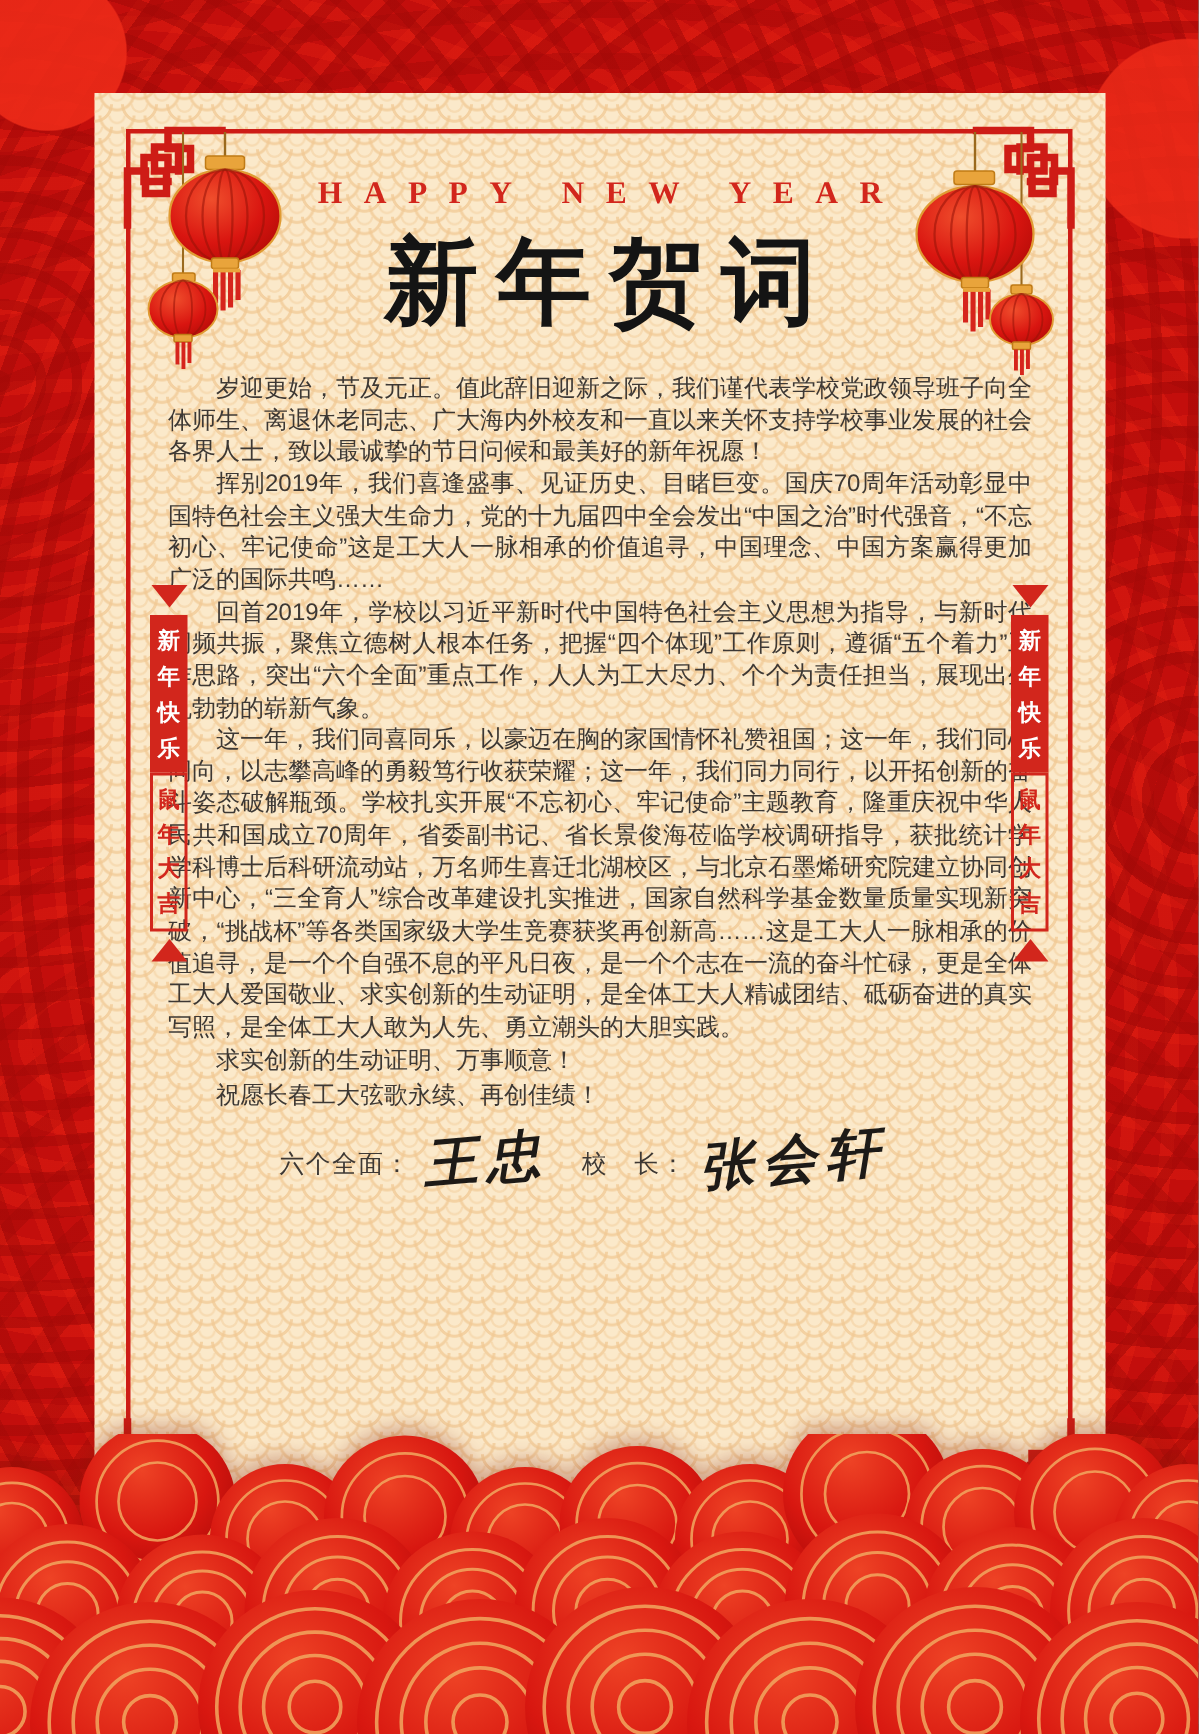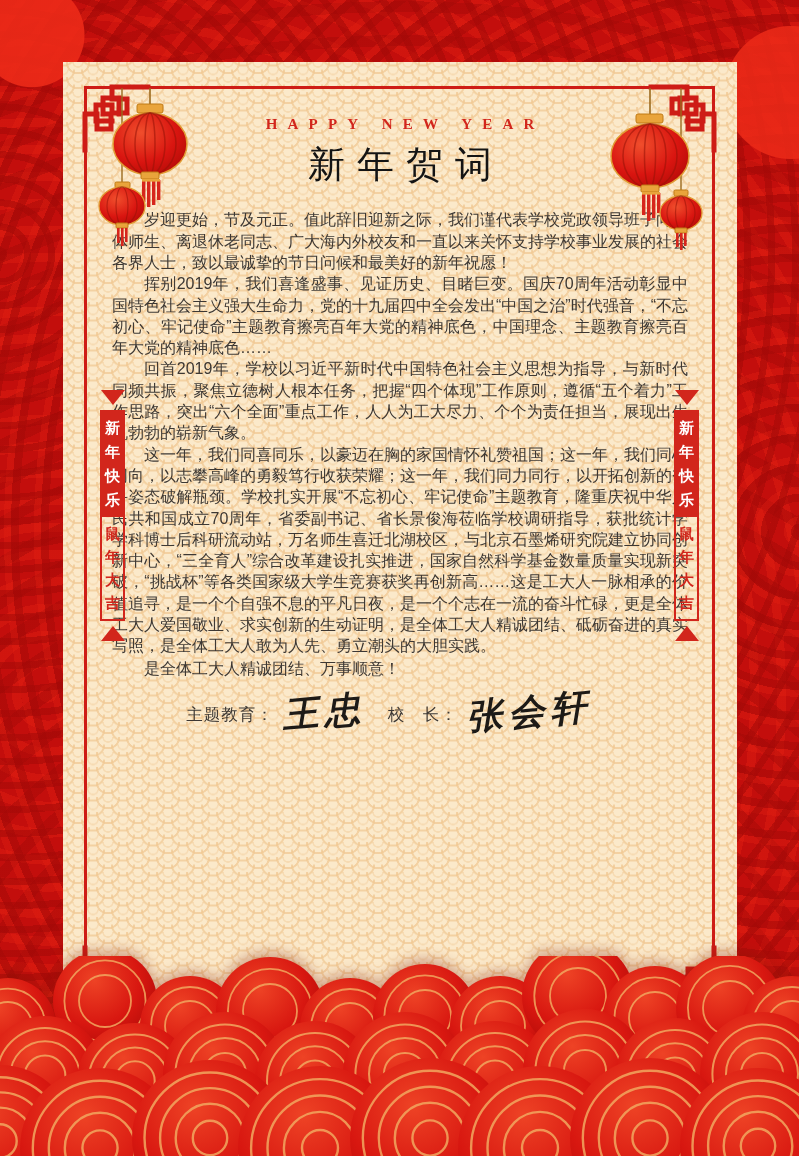--- a/index.html
+++ b/index.html
@@ -50,26 +50,26 @@
   .banner-solid, .banner-outline {
     display:flex; flex-direction:column; align-items:center;
     font-size:15px; font-weight:bold; line-height:1;
   }
   .banner-solid { background:#d2261c; color:#fff; width:25px; padding:10px 0 8px; gap:9px; }
   .banner-outline { border:2px solid #d2261c; color:#d2261c; width:25px; padding:9px 0; gap:8px; }
   
   .kicker {
     margin:0; padding-top:54px; text-align:center; color:#d2261c;
     font-family:"Liberation Serif","DejaVu Serif",serif;
-    font-size:15px; font-weight:bold; letter-spacing:.68em; text-indent:.68em;
+    font-size:21px; font-weight:bold; letter-spacing:.68em; text-indent:.68em;
   }
   .title {
     margin:10px 0 0; text-align:center; color:#141414;
     font-family:"Liberation Serif","DejaVu Serif",serif;
-    font-size:37px; font-weight:normal; letter-spacing:12px; text-indent:12px; line-height:1.2;
+    font-size:63px; font-weight:bold; letter-spacing:12px; text-indent:12px; line-height:1.2;
   }
   
   .content {
     width:576px; margin:22px auto 0;
     font-size:16px; line-height:21.3px; color:#3d3834;
     text-align:justify;
   }
   .content p { margin:0; text-indent:2em; }
   .wishes p { margin:1.5px 0; }
   
@@ -156,28 +156,29 @@
           <span>吉</span>
         </div>
       <div class="tri up"></div>
     </div>
 
     <p class="kicker">HAPPY NEW YEAR</p>
     <h1 class="title">新年贺词</h1>
 
     <div class="content">
       <p>岁迎更始，节及元正。值此辞旧迎新之际，我们谨代表学校党政领导班子向全体师生、离退休老同志、广大海内外校友和一直以来关怀支持学校事业发展的社会各界人士，致以最诚挚的节日问候和最美好的新年祝愿！</p>
-      <p>挥别2019年，我们喜逢盛事、见证历史、目睹巨变。国庆70周年活动彰显中国特色社会主义强大生命力，党的十九届四中全会发出“中国之治”时代强音，“不忘初心、牢记使命”主题教育擦亮百年大党的精神底色，中国理念、主题教育擦亮百年大党的精神底色……</p>
+      <p>挥别2019年，我们喜逢盛事、见证历史、目睹巨变。国庆70周年活动彰显中国特色社会主义强大生命力，党的十九届四中全会发出“中国之治”时代强音，“不忘初心、牢记使命”这是工大人一脉相承的价值追寻，中国理念、中国方案赢得更加广泛的国际共鸣……</p>
       <p>回首2019年，学校以习近平新时代中国特色社会主义思想为指导，与新时代同频共振，聚焦立德树人根本任务，把握“四个体现”工作原则，遵循“五个着力”工作思路，突出“六个全面”重点工作，人人为工大尽力、个个为责任担当，展现出生机勃勃的崭新气象。</p>
       <p>这一年，我们同喜同乐，以豪迈在胸的家国情怀礼赞祖国；这一年，我们同心同向，以志攀高峰的勇毅笃行收获荣耀；这一年，我们同力同行，以开拓创新的奋斗姿态破解瓶颈。学校扎实开展“不忘初心、牢记使命”主题教育，隆重庆祝中华人民共和国成立70周年，省委副书记、省长景俊海莅临学校调研指导，获批统计学学科博士后科研流动站，万名师生喜迁北湖校区，与北京石墨烯研究院建立协同创新中心，“三全育人”综合改革建设扎实推进，国家自然科学基金数量质量实现新突破，“挑战杯”等各类国家级大学生竞赛获奖再创新高……这是工大人一脉相承的价值追寻，是一个个自强不息的平凡日夜，是一个个志在一流的奋斗忙碌，更是全体工大人爱国敬业、求实创新的生动证明，是全体工大人精诚团结、砥砺奋进的真实写照，是全体工大人敢为人先、勇立潮头的大胆实践。</p>
       <div class="wishes">
-        <p>是全体工大人精诚团结、万事顺意！</p>
+        <p>求实创新的生动证明、万事顺意！</p>
+        <p>祝愿长春工大弦歌永续、再创佳绩！</p>
       </div>
       <div class="sig-row">
-        <span class="sig-label">主题教育：</span>
+        <span class="sig-label">六个全面：</span>
         <span class="sig-name">王忠</span>
         <span class="sig-label">校　长：</span>
         <span class="sig-name">张会轩</span>
       </div>
     </div>
   </div>
 
   <svg class="lanterns" viewBox="0 0 799 280">
     <defs>
       <radialGradient id="lg" cx="38%" cy="32%" r="78%">

